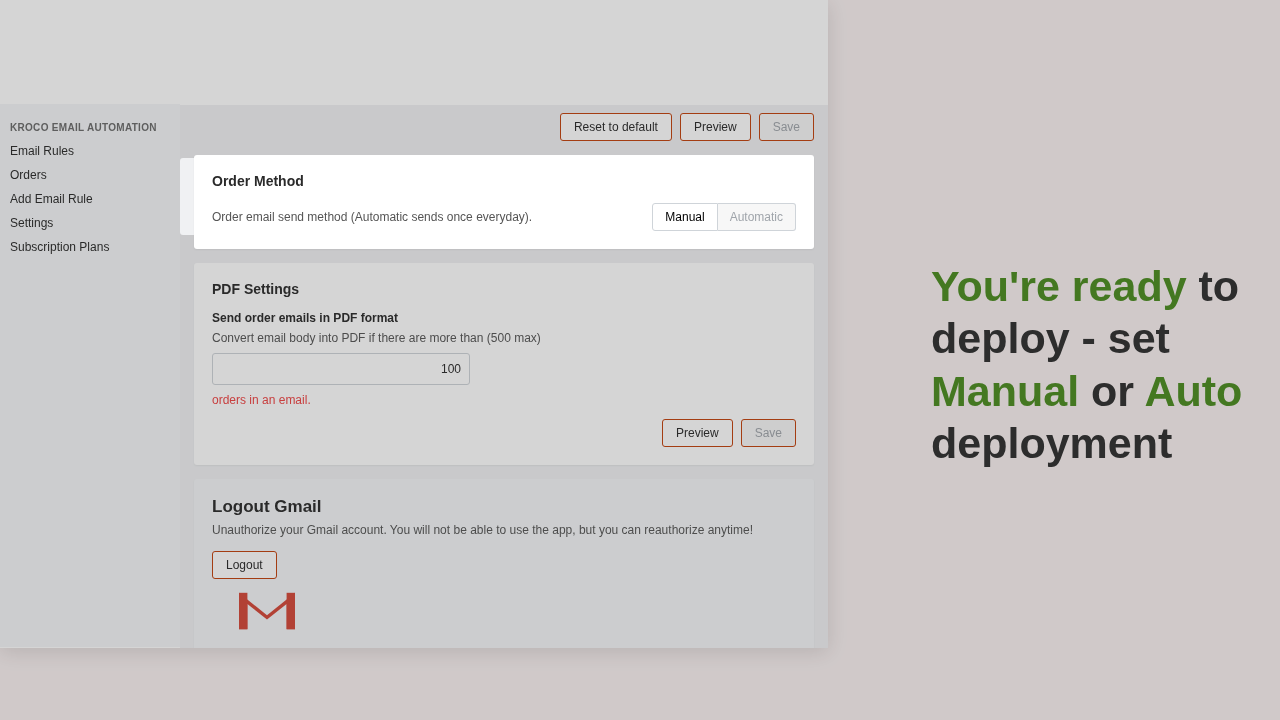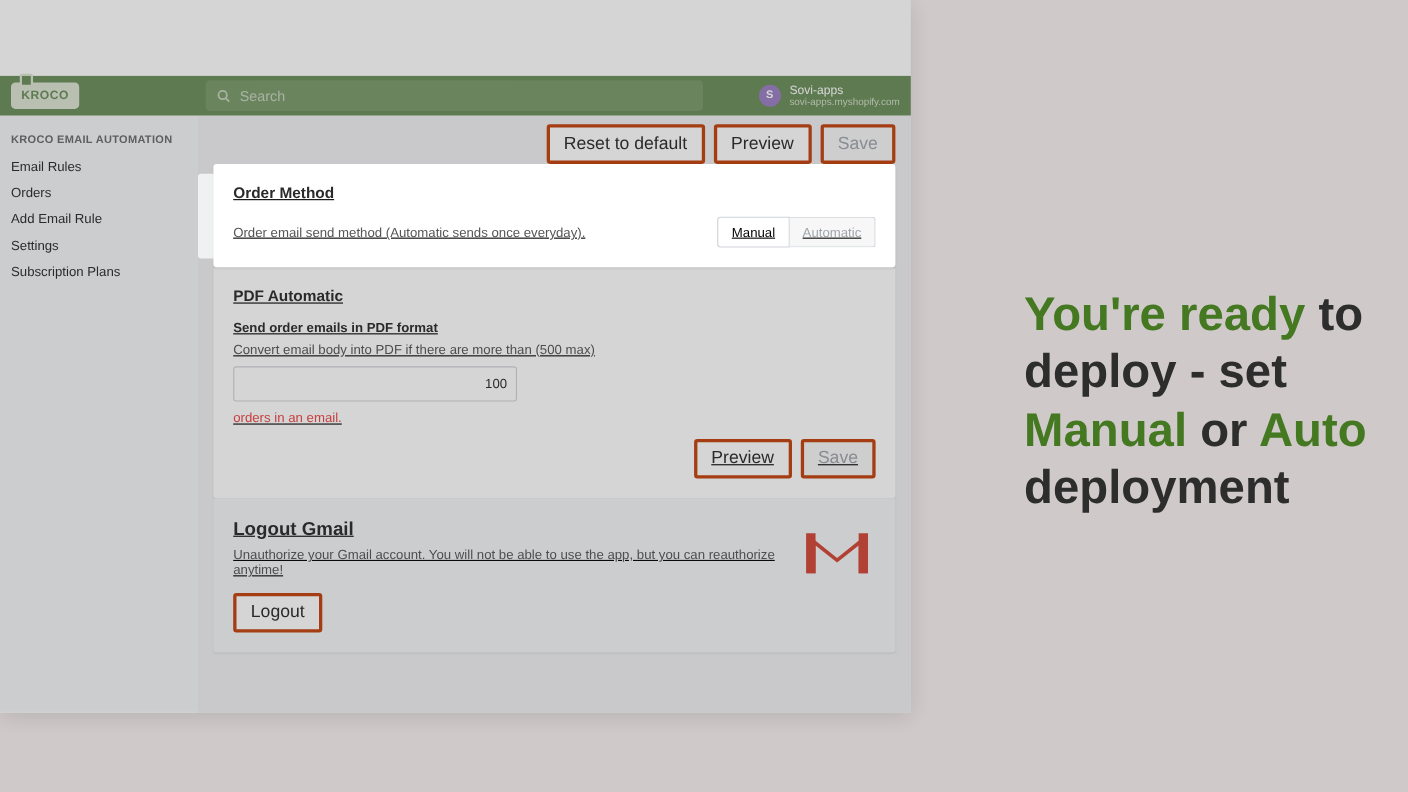--- a/index.html
+++ b/index.html
@@ -16,69 +16,50 @@
     .search-input::placeholder { color: #c8d4be; }
     .user-block { margin-left: auto; margin-right: 10px; display: flex; align-items: center; gap: 8px; }
     .avatar { width: 20px; height: 20px; border-radius: 50%; background: #9b7fc4; color: #fff; display: flex; align-items: center; justify-content: center; font-size: 10px; font-weight: 600; }
     .user-text { display: flex; flex-direction: column; line-height: 1.1; }
     .user-name { font-size: 11px; color: #fff; font-weight: 500; }
     .user-sub { font-size: 9px; color: #d1ddc8; }
     .sidebar { position: absolute; top: 104px; left: 0; width: 180px; height: 543px; background: #f4f6f8; padding: 12px 0; }
     .sidebar-heading { font-size: 10px; font-weight: 700; color: #6b6b6b; padding: 6px 10px 6px 10px; letter-spacing: 0.3px; }
     .sidebar-item { font-size: 12px; color: #2a2a2a; padding: 5px 10px; cursor: pointer; }
     .content { position: absolute; top: 105px; left: 180px; width: 648px; height: 543px; background: #f0f1f3; padding: 0 14px 14px 14px; overflow: hidden; }
-    .card { background: #fff; border-radius: 3px; padding: 18px; box-shadow: 0 1px 2px rgba(0,0,0,0.06); text-decoration: underline; }
+    .card { background: #fff; border-radius: 3px; margin-top: 14px; padding: 18px; box-shadow: 0 1px 2px rgba(0,0,0,0.06); }
     .btn-row { display: flex; gap: 8px; justify-content: flex-end; margin-top: 0; }
-    .btn { background: #fff; border: 3px solid #c2410c; border-radius: 3px; padding: 6px 13px; font-size: 16px; color: #2a2a2a; cursor: pointer; }
+    .btn { background: #fff; border: 1px solid #c2410c; border-radius: 3px; padding: 6px 13px; font-size: 12px; color: #2a2a2a; cursor: pointer; }
     .btn:disabled, .btn.disabled { color: #a0a5ab; background: #f7f7f7; cursor: default; }
     .top-btn-row { display: flex; gap: 8px; justify-content: flex-end; padding: 8px 0 0 0; }
     .section-title { font-size: 14px; font-weight: 600; color: #2a2a2a; margin-bottom: 14px; }
     .section-sub { font-size: 12px; color: #2a2a2a; font-weight: 600; margin-bottom: 6px; }
     .section-desc { font-size: 12px; color: #555; }
     .order-method-row { display: flex; align-items: center; justify-content: space-between; }
     .toggle-group { display: flex; }
     .toggle-btn { border: 1px solid #cfd4d9; padding: 6px 12px; font-size: 12px; background: #fff; cursor: pointer; }
     .toggle-btn:first-child { border-radius: 3px 0 0 3px; }
     .toggle-btn:last-child { border-radius: 0 3px 3px 0; border-left: none; }
     .toggle-btn.inactive { color: #a0a5ab; background: #f7f7f7; }
     .num-input { width: 258px; height: 32px; border: 1px solid #cfd4d9; border-radius: 3px; padding: 0 8px; font-size: 12px; margin: 8px 0; color: #2a2a2a; text-align: right; }
     .small-text { font-size: 12px; color: #ef4444; }
-    .gmail-card { display: flex; align-items: flex-start; justify-content: space-between; background: #f4f6f8; }
+    .gmail-card { display: flex; align-items: flex-start; justify-content: space-between; background: #f4f6f8; flex-direction: column; }
     .gmail-left { flex: 1; }
     .gmail-title { font-size: 17px; font-weight: 700; color: #2a2a2a; margin-bottom: 6px; }
     .gmail-desc { font-size: 12px; color: #555; margin-bottom: 14px; }
     .gmail-icon { width: 70px; height: 52px; margin-left: 20px; margin-top: 6px; }
     .headline { position: absolute; left: 931px; top: 260px; width: 340px; font-size: 43px; font-weight: 700; line-height: 1.22; color: #2d2d2d; }
     .hl-green { color: #4a8b1f; }
     .card-method { z-index: 5; position: relative; }
   </style>
 </head>
 <body>
 
 <div class="app-wrap">
 
-  <div class="header">
-    <div class="logo">
-      <span class="logo-text">KROCO</span>
-    </div>
-    <div class="search-wrap">
-      <svg class="search-icon" viewBox="0 0 24 24" fill="none" stroke="#c8d4be" stroke-width="3">
-        <circle cx="10" cy="10" r="7"></circle>
-          <line x1="21" y1="21" x2="15" y2="15"></line>
-      </svg>
-      <input class="search-input" placeholder="Search" style="">
-    </div>
-    <div class="user-block">
-      <div class="avatar">S</div>
-      <div class="user-text">
-        <span class="user-name">Sovi-apps</span>
-        <span class="user-sub">sovi-apps.myshopify.com</span>
-      </div>
-    </div>
-  </div>
 
   <div class="sidebar">
     <div class="sidebar-heading">KROCO EMAIL AUTOMATION</div>
     <div class="sidebar-item">Email Rules</div>
     <div class="sidebar-item">Orders</div>
     <div class="sidebar-item">Add Email Rule</div>
     <div class="sidebar-item">Settings</div>
     <div class="sidebar-item">Subscription Plans</div>
   </div>
 
@@ -95,21 +76,21 @@
       <div class="order-method-row">
         <span class="section-desc">Order email send method (Automatic sends once everyday).</span>
         <div class="toggle-group">
           <button class="toggle-btn">Manual</button>
           <button class="toggle-btn inactive">Automatic</button>
         </div>
       </div>
     </div>
 
     <div class="card">
-      <div class="section-title">PDF Automatic</div>
+      <div class="section-title">PDF Settings</div>
       <div class="section-sub">Send order emails in PDF format</div>
       <div class="section-desc">Convert email body into PDF if there are more than (500 max)</div>
       <input class="num-input" value="100" style="">
       <div class="small-text">orders in an email.</div>
       <div class="btn-row" style="margin-top:12px">
         <button class="btn">Preview</button>
         <button class="btn disabled">Save</button>
       </div>
     </div>
 

